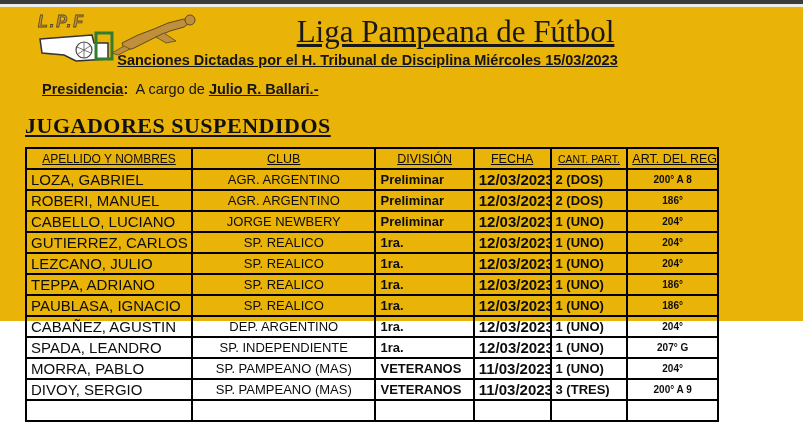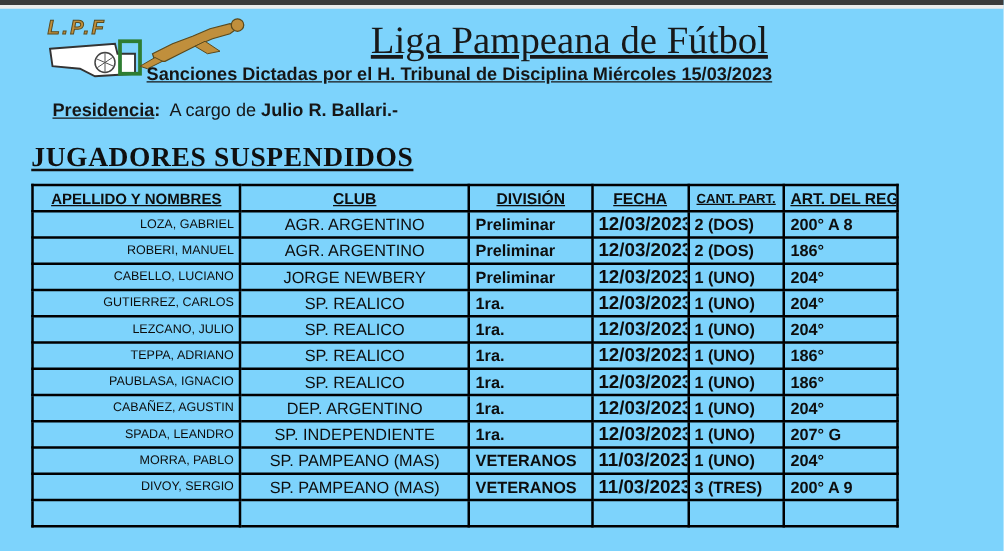--- a/index.html
+++ b/index.html
@@ -1,59 +1,59 @@
 <!DOCTYPE html>
 <html><head>
 <meta charset="utf-8">
 <style>
   * { margin:0; padding:0; box-sizing:border-box; }
   html,body { width:803px; height:441px; background:#fff; overflow:hidden;
               font-family:"Liberation Sans", sans-serif; color:#111; }
-  .page { position:relative; width:803px; height:441px; background:#7dd3fc; }
+  .page { position:relative; width:803px; height:321px; background:#eab308; }
 
   .window-top-bar { position:absolute; top:0; left:0; width:803px; height:4px; background:#3b3b3b; }
   .window-top-strip { position:absolute; top:4px; left:0; width:803px; height:3px; background:#ececec; }
 
   
   .logo { position:absolute; top:9px; left:34px; width:180px; height:56px; }
   .doc-title { position:absolute; top:14px; left:0; width:803px; text-align:center;
                padding-left:108px; font-family:"Liberation Serif", serif; font-size:31px;
                color:#181818; }
   .doc-title span { text-decoration:underline; }
   .doc-subtitle { position:absolute; top:52px; left:0; width:803px; text-align:center;
                   padding-right:68px; font-size:14.5px; font-weight:bold; color:#161616; }
   .doc-subtitle span { text-decoration:underline; }
   .presidencia { position:absolute; top:81px; left:42px; font-size:14.5px; color:#161616; }
   .presidencia .lbl { font-weight:bold; text-decoration:underline;text-align:center; }
   .presidencia .sep { font-weight:bold; }
-  .presidencia .who { font-weight:bold; }
+  .presidencia .who { font-weight:bold;text-decoration:underline; }
 
   
   .section-heading { position:absolute; top:113px; left:25px; width:694px; 
                      font-family:"Liberation Serif", serif; font-weight:bold; font-size:22px;
                      letter-spacing:0.5px; color:#101010; }
   .section-heading span { text-decoration:underline; }
 
   
   table.sanciones { position:absolute; top:147px; left:25px; width:694px;
                     border-collapse:collapse; table-layout:fixed; }
   table.sanciones th, table.sanciones td { border:2px solid #000; height:21px;
                     padding:0 4px; overflow:hidden; white-space:nowrap; color:#0d0d0d; }
-  table.sanciones th { font-weight:bold; text-align:center; }
+  table.sanciones th { font-weight:normal; text-align:center; }
   table.sanciones th span { text-decoration:underline; }
   col.w0 { width:24.0%; } col.w1 { width:26.5%; } col.w2 { width:14.2%; }
   col.w3 { width:11.1%; } col.w4 { width:11.1%; } col.w5 { width:13.1%; }
   th.h0 { font-size:12px; }  th.h1 { font-size:12.5px; } th.h2 { font-size:12.5px; }
   th.h3 { font-size:12.5px; } th.h4 { font-size:10.5px; } th.h5 { font-size:12.5px; }
-  td.c0 { text-align:right;  font-size:10px; font-weight:normal; padding-left:6px;margin-top:38px; }
+  td.c0 { text-align:left;  font-size:15px; font-weight:normal; padding-left:6px;margin-top:38px; }
   td.c1 { text-align:center; font-size:13px;  font-weight:normal; }
   td.c2 { text-align:left; font-size:13px;  font-weight:bold; }
   td.c3 { font-size:15px;  font-weight:bold; }
   td.c4 { font-size:13px;  font-weight:bold; }
-  td.c5 { font-size:13px; font-weight:bold; }
+  td.c5 { text-align:center; font-size:10px; font-weight:bold; }
 </style>
 </head>
 <body>
 
 <div class="page">
 
   <div class="window-top-bar"></div>
   <div class="window-top-strip"></div>
 
   <svg class="logo" viewBox="0 0 180 56" aria-hidden="true">

